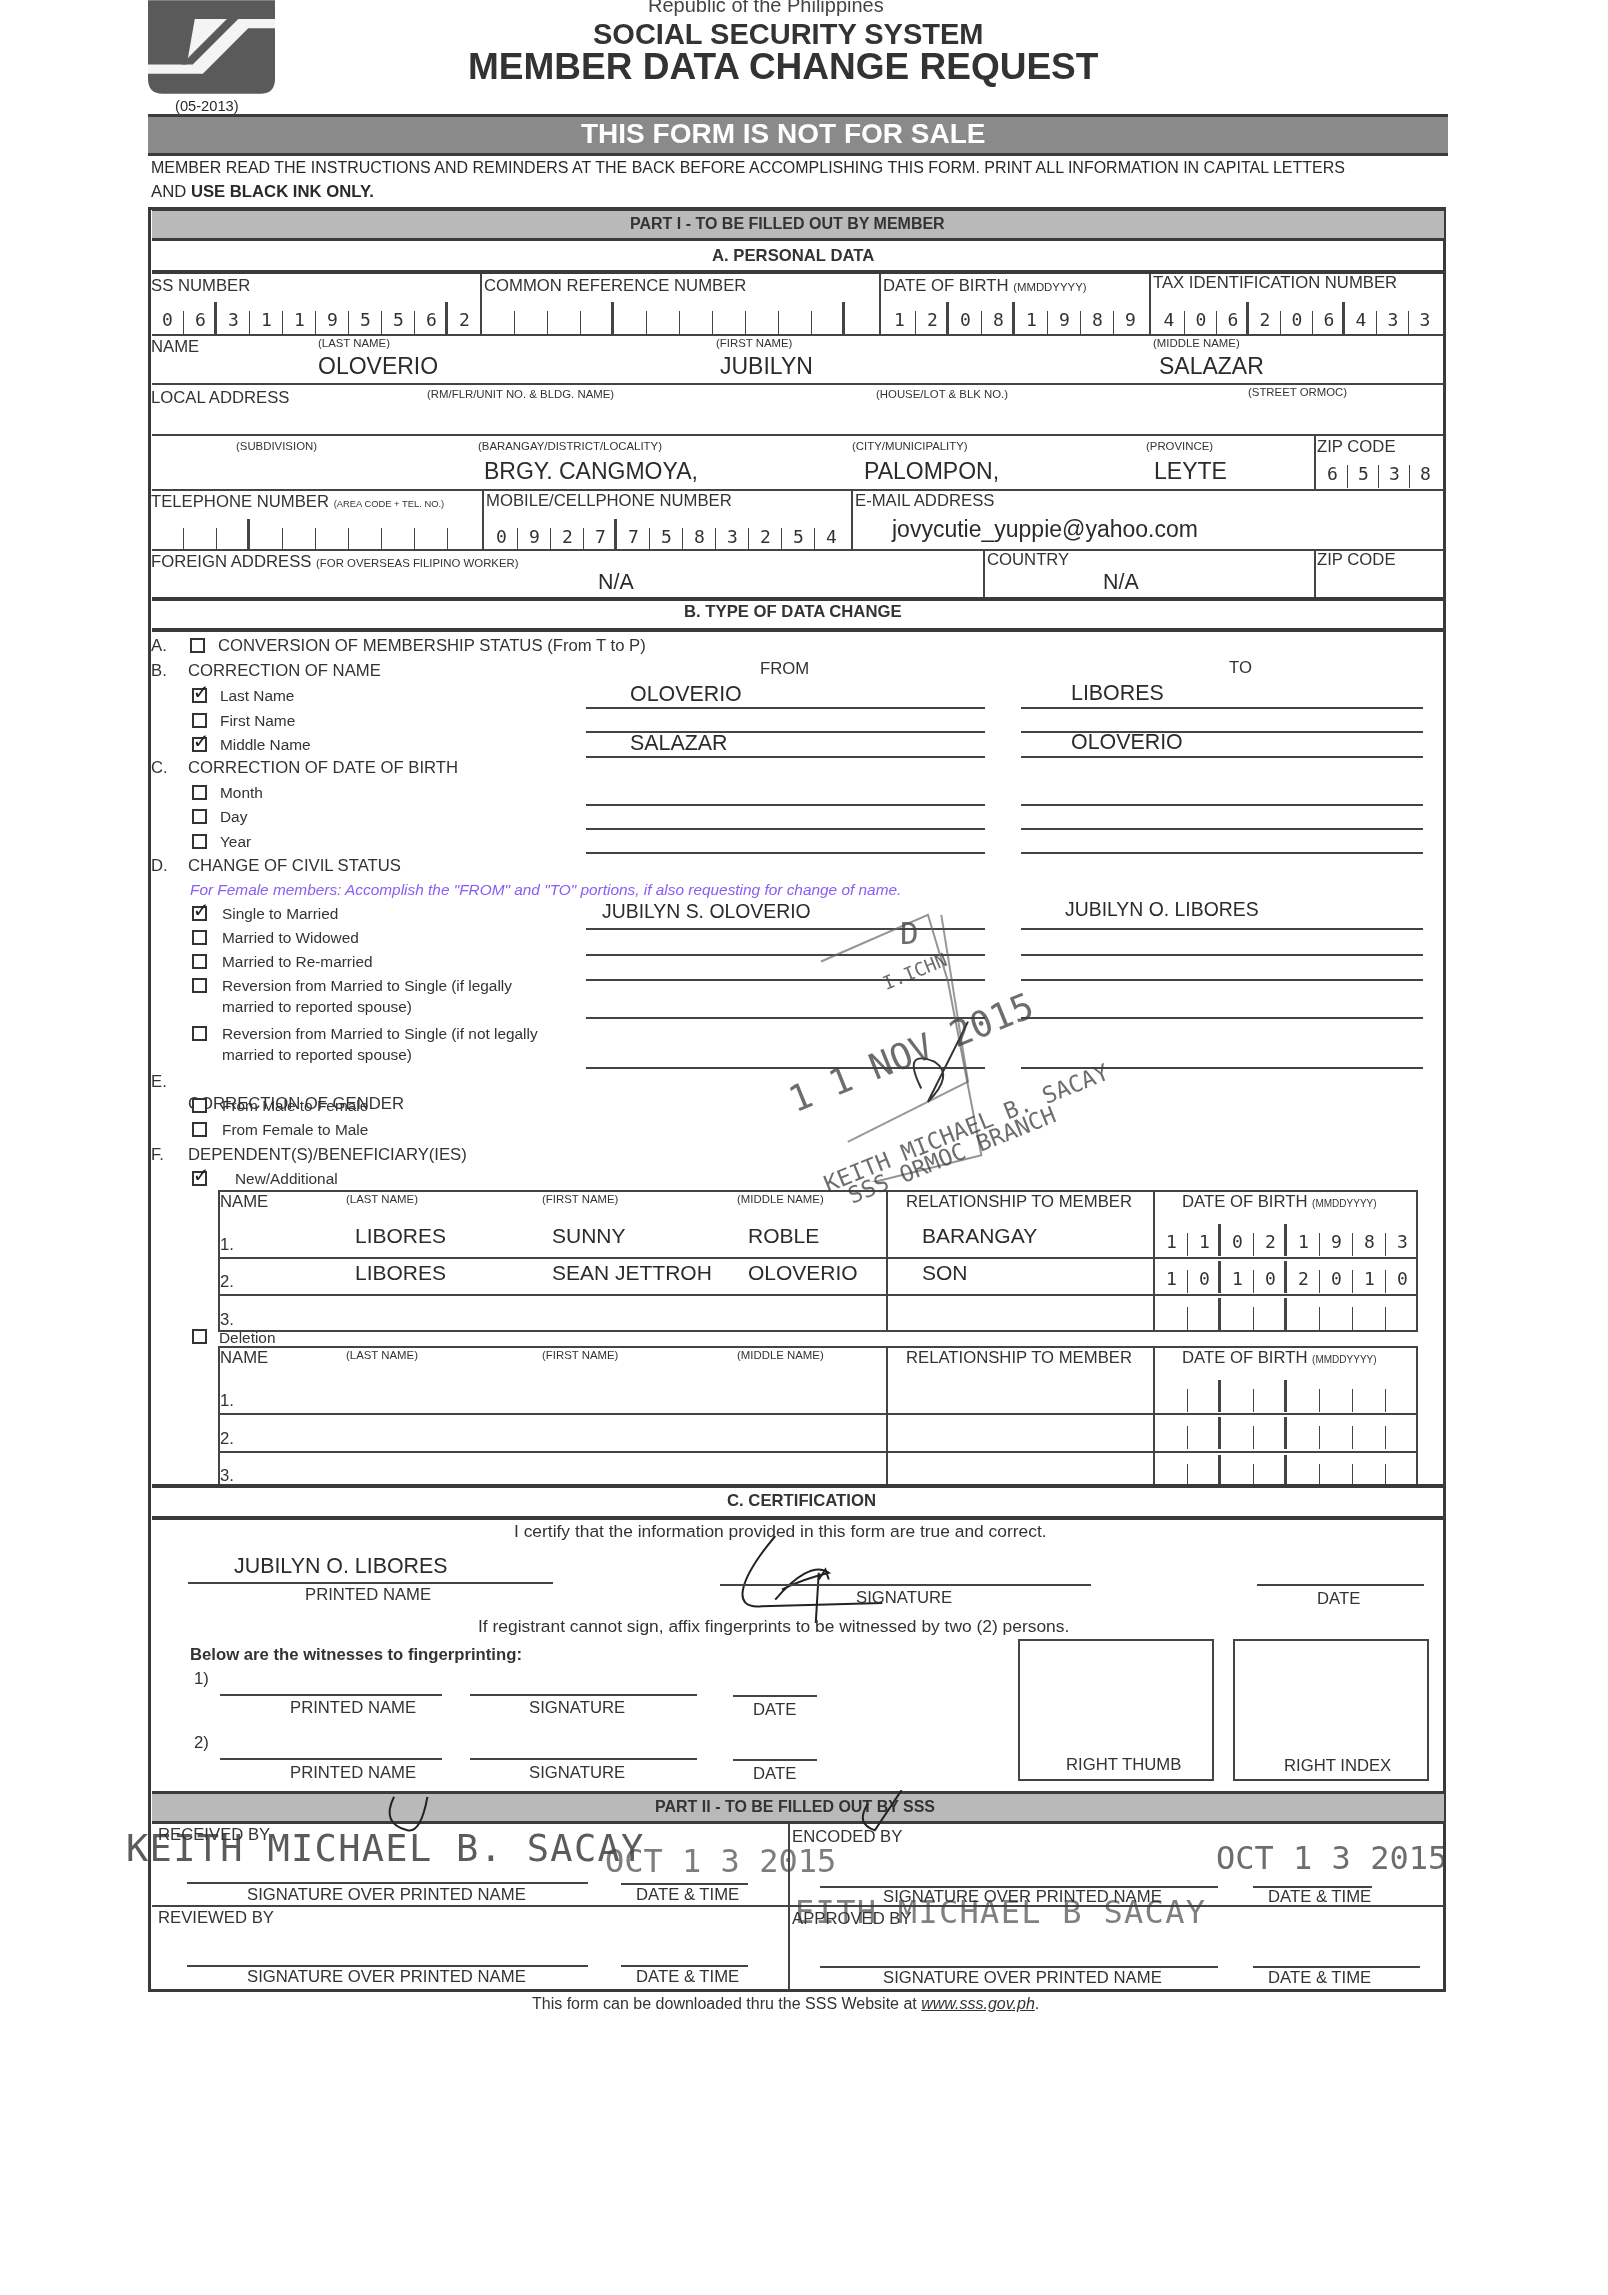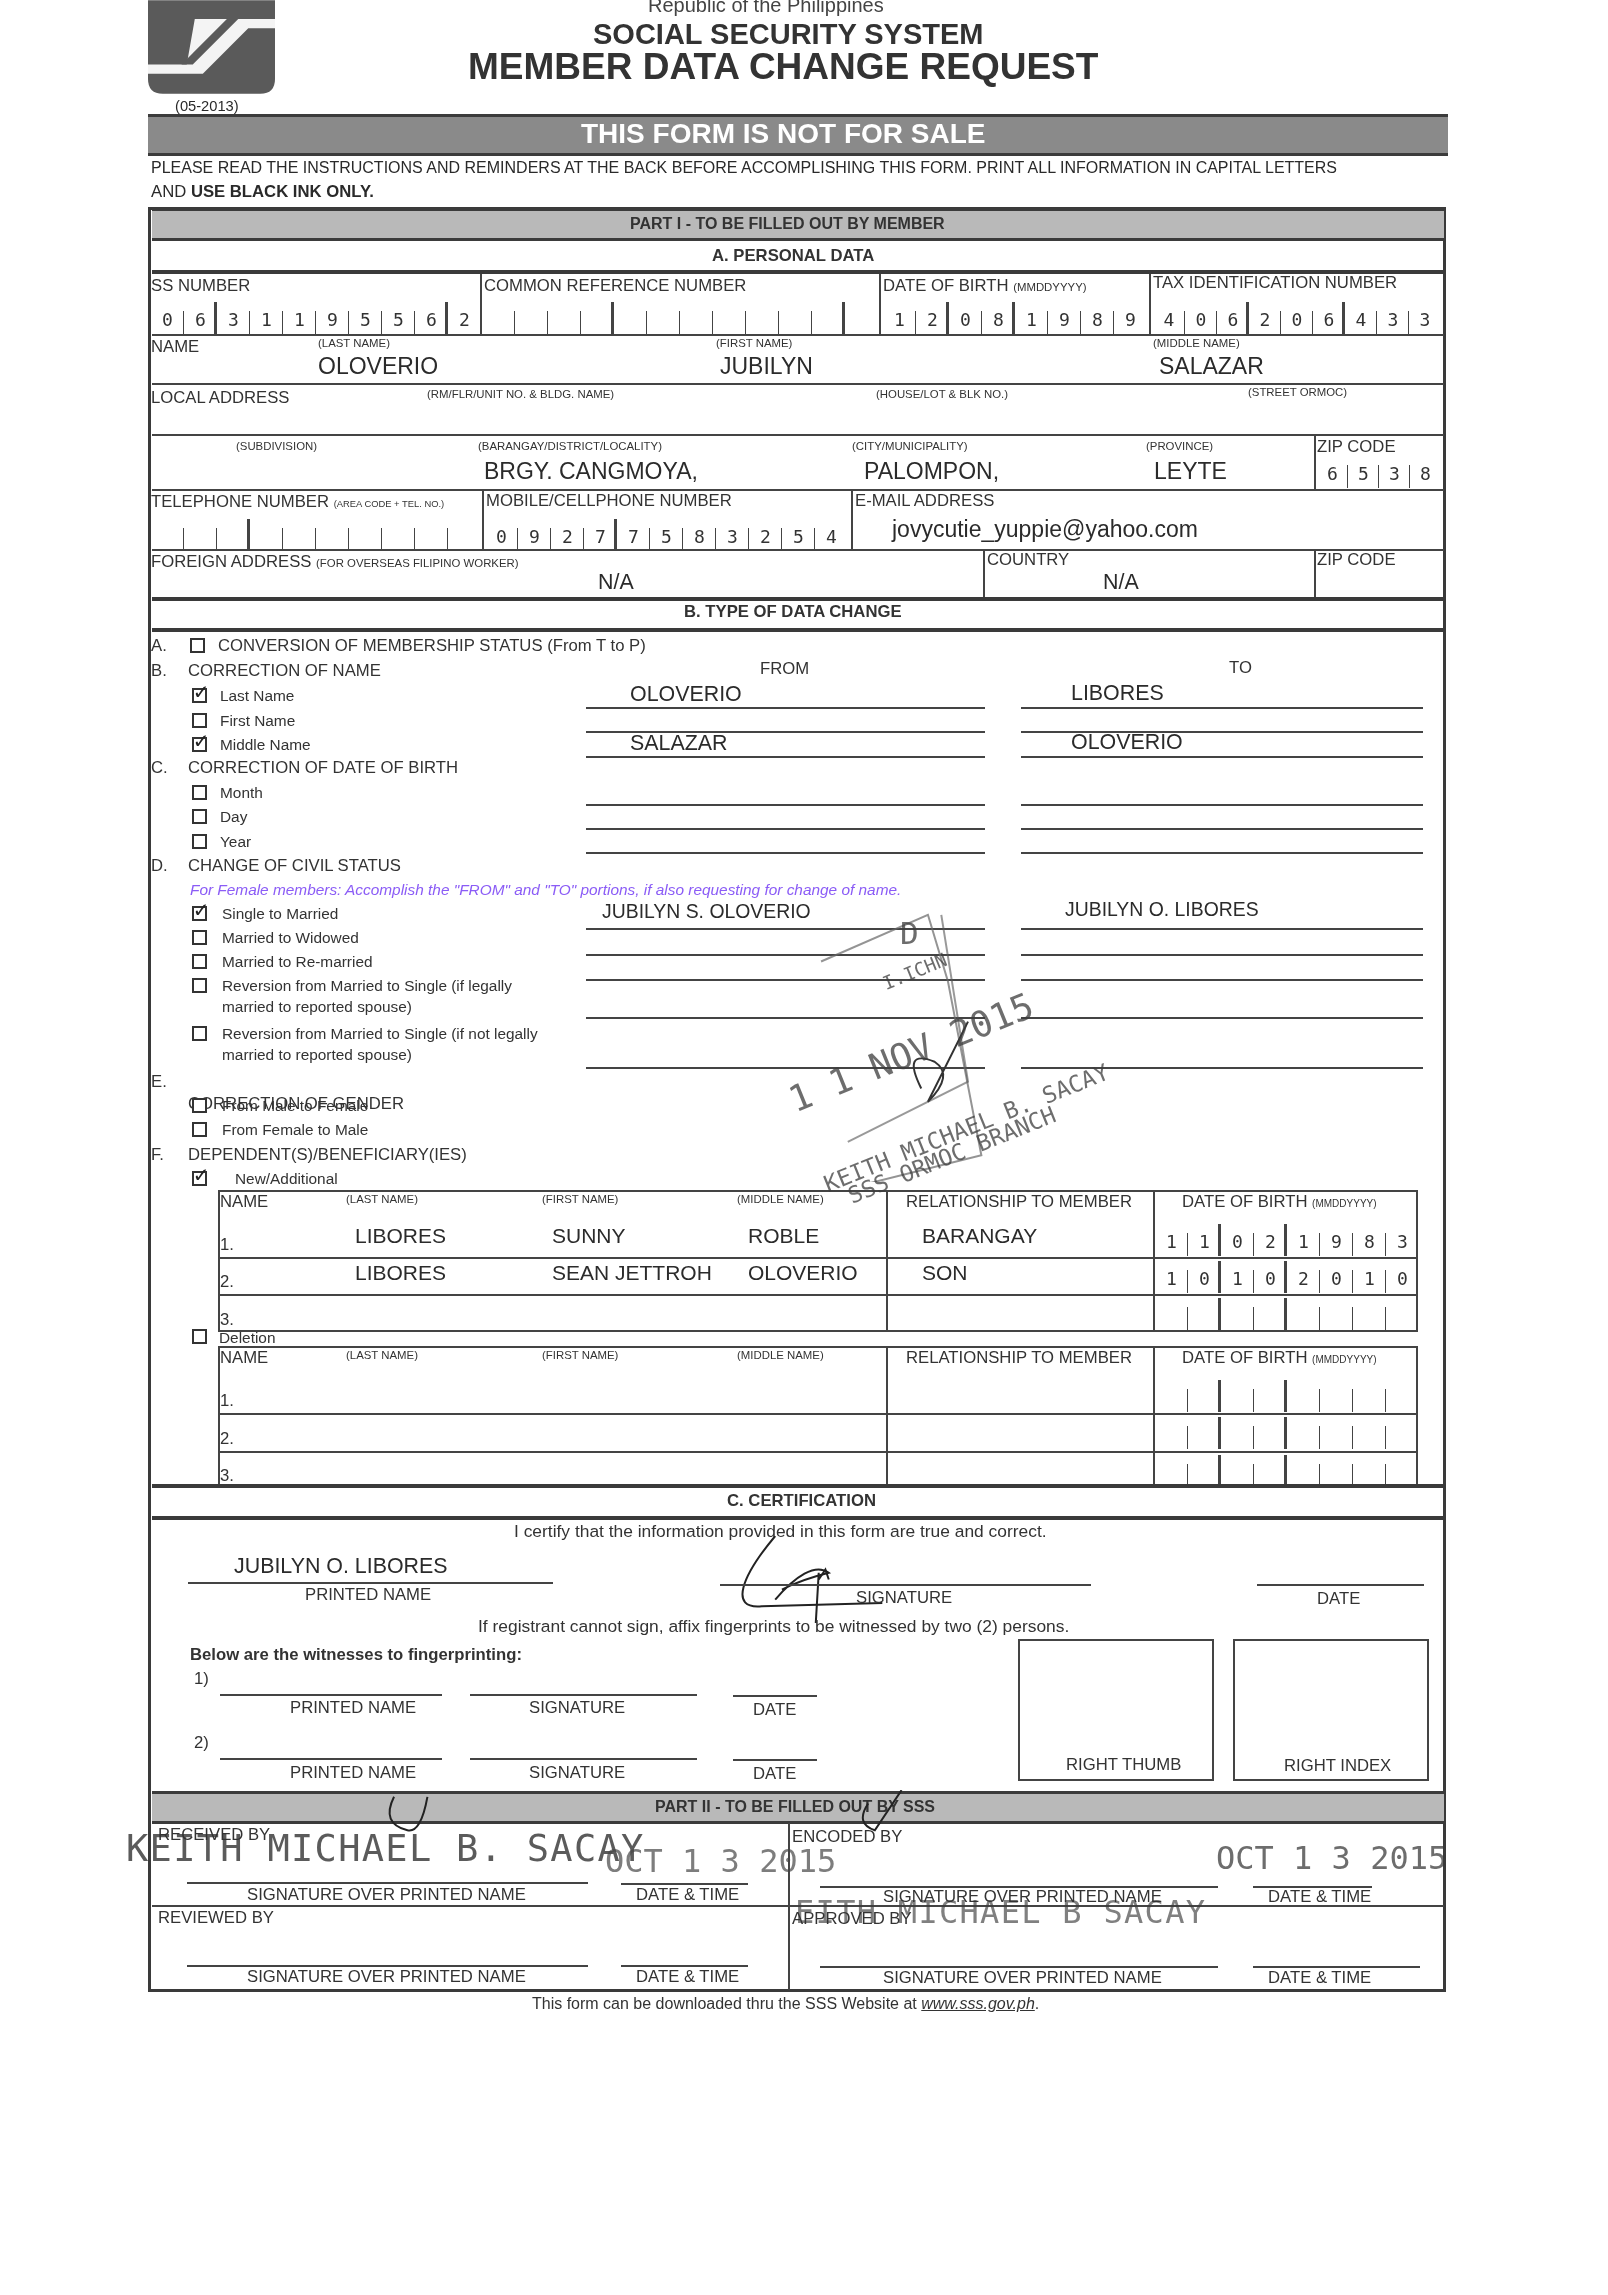--- a/index.html
+++ b/index.html
@@ -36,21 +36,21 @@
   </svg>
 </div>
 <div class="t" style="left:175px;top:99px;font-size:14.7px;">(05-2013)</div>
 <div class="t" style="left:648px;top:-5.3px;font-size:20px;color:#444;">Republic of the Philippines</div>
 <div class="t" style="left:593px;top:20px;font-size:29px;font-weight:bold;color:#333;">SOCIAL SECURITY SYSTEM</div>
 <div class="t" style="left:468px;top:48px;font-size:37px;font-weight:bold;color:#333;">MEMBER DATA CHANGE REQUEST</div>
 
 <div class="band" style="left:148px;top:114px;width:1300px;height:36px;background:#8a8a8a;"></div>
 <div class="t" style="left:581px;top:120px;font-size:28px;font-weight:bold;color:#ffffff;">THIS FORM IS NOT FOR SALE</div>
 
-<div class="t" style="left:151px;top:160px;font-size:16px;">PLEASE READ THE INSTRUCTIONS AND REMINDERS AT THE BACK BEFORE ACCOMPLISHING THIS FORM. PRINT ALL INFORMATION IN CAPITAL LETTERS</div>
+<div class="t" style="left:151px;top:160px;font-size:16px;">MEMBER READ THE INSTRUCTIONS AND REMINDERS AT THE BACK BEFORE ACCOMPLISHING THIS FORM. PRINT ALL INFORMATION IN CAPITAL LETTERS</div>
 <div class="t" style="left:151px;top:184px;font-size:16.7px;">
   <span>AND </span><b>USE BLACK INK ONLY.</b>
 </div>
 
 <div class="abs" style="left:148px;top:207px;width:1298px;height:1785px;border:3.3px solid #3a3a3a;box-sizing:border-box;"></div>
 
 <div class="band" style="left:152px;top:208px;width:1292px;height:27px;"></div>
 <div class="band-title" style="left:630px;top:215px;font-size:16px;">PART I - TO BE FILLED OUT BY MEMBER</div>
 <div class="t" style="left:712px;top:248px;font-size:16.7px;font-weight:bold;color:#333;">A.  PERSONAL DATA</div>
 <div class="thick" style="left:152px;top:270px;width:1292px;"></div>

